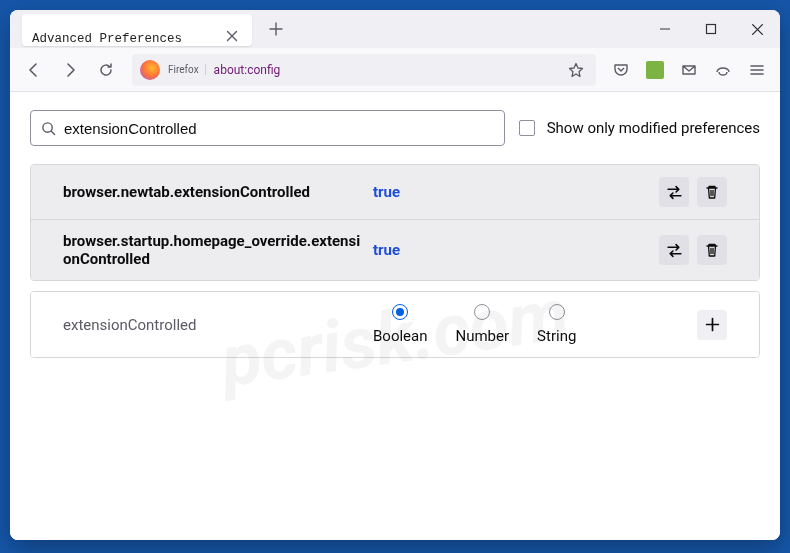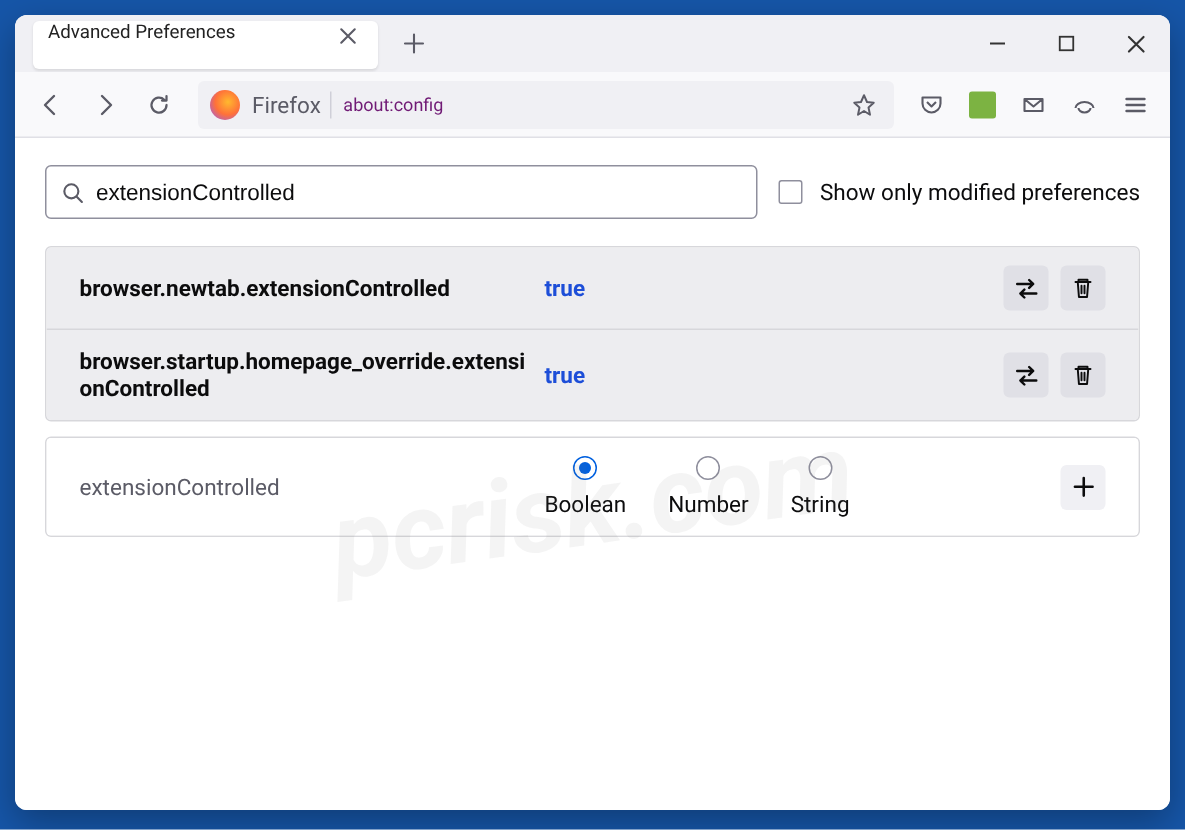--- a/index.html
+++ b/index.html
@@ -27,28 +27,29 @@
   
   .tabbar {
     display: flex;
     align-items: center;
     height: 38px;
     background: #f0f0f4;
     padding-left: 6px;
   }
   .tab {
     display: flex;
-    align-items: flex-start;
+    align-items: flex-end;
     height: 32px;
     background: #fff;
     border-radius: 4px;
     margin: 4px 0 2px 6px;
     padding: 0 10px;
     min-width: 230px;
     box-shadow: 0 1px 2px rgba(0,0,0,0.1);
+    font-family: Liberation Mono, monospace;
   }
   .tab-title { flex: 1; font-size: 12.5px; color: #222; }
   .tab-close { width: 20px; height: 20px; display: flex; align-items: center; justify-content: center; color: #5b5b66; border-radius: 3px; }
   .new-tab { width: 32px; height: 32px; display: flex; align-items: center; justify-content: center; color: #5b5b66; margin-left: 8px; font-size: 18px; }
   .win-controls { margin-left: auto; display: flex; }
   .win-btn { width: 46px; height: 38px; display:flex; align-items:center; justify-content:center; color:#333; }
   
   .toolbar {
     display: flex;
     align-items: center;
@@ -68,21 +69,21 @@
     align-items: center;
     padding: 0 8px;
     margin: 0 6px;
     gap: 6px;
   }
   .ff-logo {
     width: 20px; height: 20px;
     background: radial-gradient(circle at 60% 40%, #ffb92e 0%, #ff7139 50%, #9059ff 100%);
     border-radius: 50%;
   }
-  .identity { font-size: 15px; color:#5b5b66; padding: 0 6px 0 2px; border-right: 1px solid #cfcfd8; margin-right: 2px;}
+  .identity { font-size: 10px; color:#5b5b66; padding: 0 6px 0 2px; border-right: 1px solid #cfcfd8; margin-right: 2px;}
   .url-text { font-size: 12px; color: #701a75; flex: 1; }
   .star { color:#5b5b66; width:24px; height:24px; display:flex;align-items:center;justify-content:center; }
   .tool-icons { display:flex; gap:4px; }
   .tool-icons .tb-btn { width: 30px; }
   .ext-icon { width:18px;height:18px;background:#7cb342;border-radius:2px; }
   
   .content { flex:1; background:#fff; padding: 18px 20px; position: relative; }
   .search-row { display:flex; align-items:center; gap:14px; margin-bottom: 18px; }
   .search-box {
     flex: 1;
@@ -103,21 +104,21 @@
   .show-modified { display:flex; align-items:center; gap:12px; font-size:15px; color:#0c0c0d; }
   .checkbox { width:16px;height:16px;border:1.5px solid #8f8f9d;border-radius:2px; }
   .pref-table {
     border: 1px solid #d7d7db;
     border-radius: 4px;
     overflow: hidden;
   }
   .pref-row {
     display:flex;
     align-items:center;
-    padding: 12px 22px;
+    padding: 12px 32px;
     gap: 10px;
     border-bottom: 1px solid #d7d7db;
     font-size: 15px;
   }
   .pref-row:last-child { border-bottom: none; }
   .pref-row.modified { background: #ededf0; font-weight: 700; }
   .pref-name { width: 300px; word-break: break-all; color:#0c0c0d; }
   .pref-row.newrow .pref-name { color:#5b5b66; font-weight:400; }
   .pref-value { flex:1; color:#1d4ed8; font-weight:700; }
   .pref-actions { display:flex; gap:8px; }

